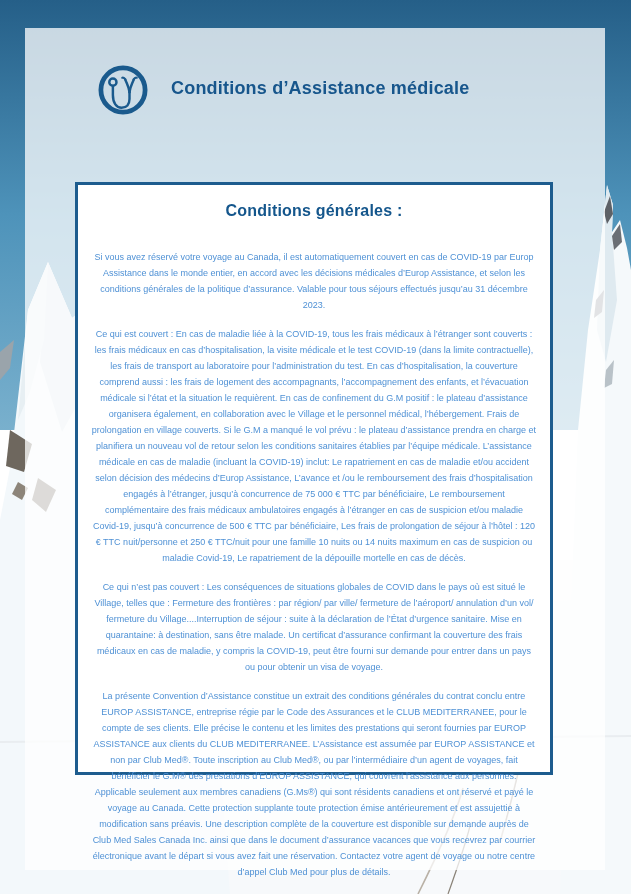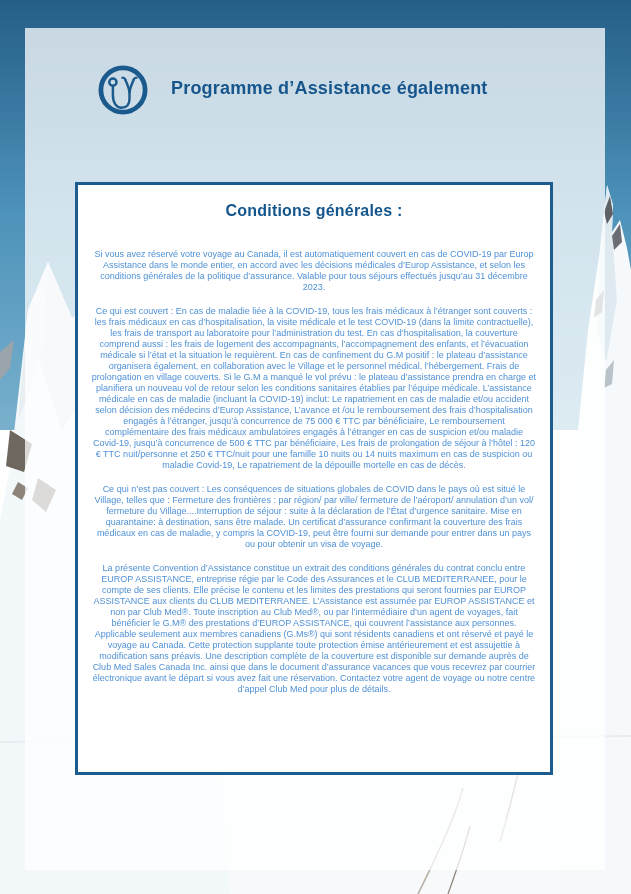--- a/index.html
+++ b/index.html
@@ -28,21 +28,21 @@
     position:absolute;left:50px;top:154px;width:478px;height:593px;
     background:#ffffff;border:3px solid #1d5c8e;box-sizing:border-box;
   }
   .conditions-heading{
     margin:17px 0 0 0;text-align:center;
     font-size:16px;font-weight:bold;color:#14568c;letter-spacing:0.2px;
   }
   .paragraphs{padding:0 13px;}
   .paragraphs p{
     margin:13px 0 0 0;
-    font-size:9px;line-height:11px;color:#4f91d5;text-align:center;
+    font-size:9px;line-height:16px;color:#4f91d5;text-align:center;
   }
   .paragraphs p.first{margin-top:29px;}
 </style>
 </head>
 <body>
 
 <div class="stage">
 
   <svg class="bg" viewBox="0 0 631 894">
     <defs>
@@ -85,21 +85,21 @@
     <div class="header-row">
       <svg class="icon-circle" viewBox="0 0 36 36">
         <circle cx="18" cy="18" r="15.3" fill="none" stroke="#1a5a8d" stroke-width="3.3"></circle>
         <circle cx="11" cy="12.6" r="2.5" fill="none" stroke="#1a5a8d" stroke-width="1.7"></circle>
         <path d="M11 15.2 L11 21.5 C11 27 13.5 30.3 17 30.3 C20.5 30.3 22.5 27.8 22.5 24.3 L22.5 19.5" fill="none" stroke="#1a5a8d" stroke-width="1.7" stroke-linecap="round"></path>
         <path d="M22.5 19.5 C22 15.6 20.6 13.6 19.6 10.8" fill="none" stroke="#1a5a8d" stroke-width="1.7" stroke-linecap="round"></path>
         <path d="M22.5 19.5 C23 15.6 24.4 13.6 25.4 10.8" fill="none" stroke="#1a5a8d" stroke-width="1.7" stroke-linecap="round"></path>
         <path d="M19.6 10.8 C19.1 9.8 18.3 9.3 17.5 9.5" fill="none" stroke="#1a5a8d" stroke-width="1.5" stroke-linecap="round"></path>
         <path d="M25.4 10.8 C25.9 9.8 26.7 9.3 27.5 9.5" fill="none" stroke="#1a5a8d" stroke-width="1.5" stroke-linecap="round"></path>
       </svg>
-      <h1 class="page-title">Programme d’Assistance également</h1>
+      <h1 class="page-title">Conditions d’Assistance médicale</h1>
     </div>
 
     <div class="conditions-box">
       <h2 class="conditions-heading">Conditions générales :</h2>
       <div class="paragraphs">
         <p class="first">Si vous avez réservé votre voyage au Canada, il est automatiquement couvert en cas de COVID-19 par Europ Assistance dans le monde entier, en accord avec les décisions médicales d’Europ Assistance, et selon les conditions générales de la politique d’assurance. Valable pour tous séjours effectués jusqu’au 31 décembre 2023.</p>
         <p>Ce qui est couvert : En cas de maladie liée à la COVID-19, tous les frais médicaux à l’étranger sont couverts : les frais médicaux en cas d’hospitalisation, la visite médicale et le test COVID-19 (dans la limite contractuelle), les frais de transport au laboratoire pour l’administration du test. En cas d’hospitalisation, la couverture comprend aussi : les frais de logement des accompagnants, l’accompagnement des enfants, et l’évacuation médicale si l’état et la situation le requièrent. En cas de confinement du G.M positif : le plateau d’assistance organisera également, en collaboration avec le Village et le personnel médical, l’hébergement. Frais de prolongation en village couverts. Si le G.M a manqué le vol prévu : le plateau d’assistance prendra en charge et planifiera un nouveau vol de retour selon les conditions sanitaires établies par l’équipe médicale. L’assistance médicale en cas de maladie (incluant la COVID-19) inclut: Le rapatriement en cas de maladie et/ou accident selon décision des médecins d’Europ Assistance, L’avance et /ou le remboursement des frais d’hospitalisation engagés à l’étranger, jusqu’à concurrence de 75 000 € TTC par bénéficiaire, Le remboursement complémentaire des frais médicaux ambulatoires engagés à l’étranger en cas de suspicion et/ou maladie Covid-19, jusqu’à concurrence de 500 € TTC par bénéficiaire, Les frais de prolongation de séjour à l’hôtel : 120 € TTC nuit/personne et 250 € TTC/nuit pour une famille 10 nuits ou 14 nuits maximum en cas de suspicion ou maladie Covid-19, Le rapatriement de la dépouille mortelle en cas de décès.</p>
         <p>Ce qui n’est pas couvert : Les conséquences de situations globales de COVID dans le pays où est situé le Village, telles que : Fermeture des frontières : par région/ par ville/ fermeture de l’aéroport/ annulation d’un vol/ fermeture du Village....Interruption de séjour : suite à la déclaration de l’État d’urgence sanitaire. Mise en quarantaine: à destination, sans être malade. Un certificat d’assurance confirmant la couverture des frais médicaux en cas de maladie, y compris la COVID-19, peut être fourni sur demande pour entrer dans un pays ou pour obtenir un visa de voyage.</p>
         <p>La présente Convention d’Assistance constitue un extrait des conditions générales du contrat conclu entre EUROP ASSISTANCE, entreprise régie par le Code des Assurances et le CLUB MEDITERRANEE, pour le compte de ses clients. Elle précise le contenu et les limites des prestations qui seront fournies par EUROP ASSISTANCE aux clients du CLUB MEDITERRANEE. L’Assistance est assumée par EUROP ASSISTANCE et non par Club Med®. Toute inscription au Club Med®, ou par l’intermédiaire d’un agent de voyages, fait bénéficier le G.M® des prestations d’EUROP ASSISTANCE, qui couvrent l’assistance aux personnes. Applicable seulement aux membres canadiens (G.Ms®) qui sont résidents canadiens et ont réservé et payé le voyage au Canada. Cette protection supplante toute protection émise antérieurement et est assujettie à modification sans préavis. Une description complète de la couverture est disponible sur demande auprès de Club Med Sales Canada Inc. ainsi que dans le document d’assurance vacances que vous recevrez par courrier électronique avant le départ si vous avez fait une réservation. Contactez votre agent de voyage ou notre centre d’appel Club Med pour plus de détails.</p>
       </div>

